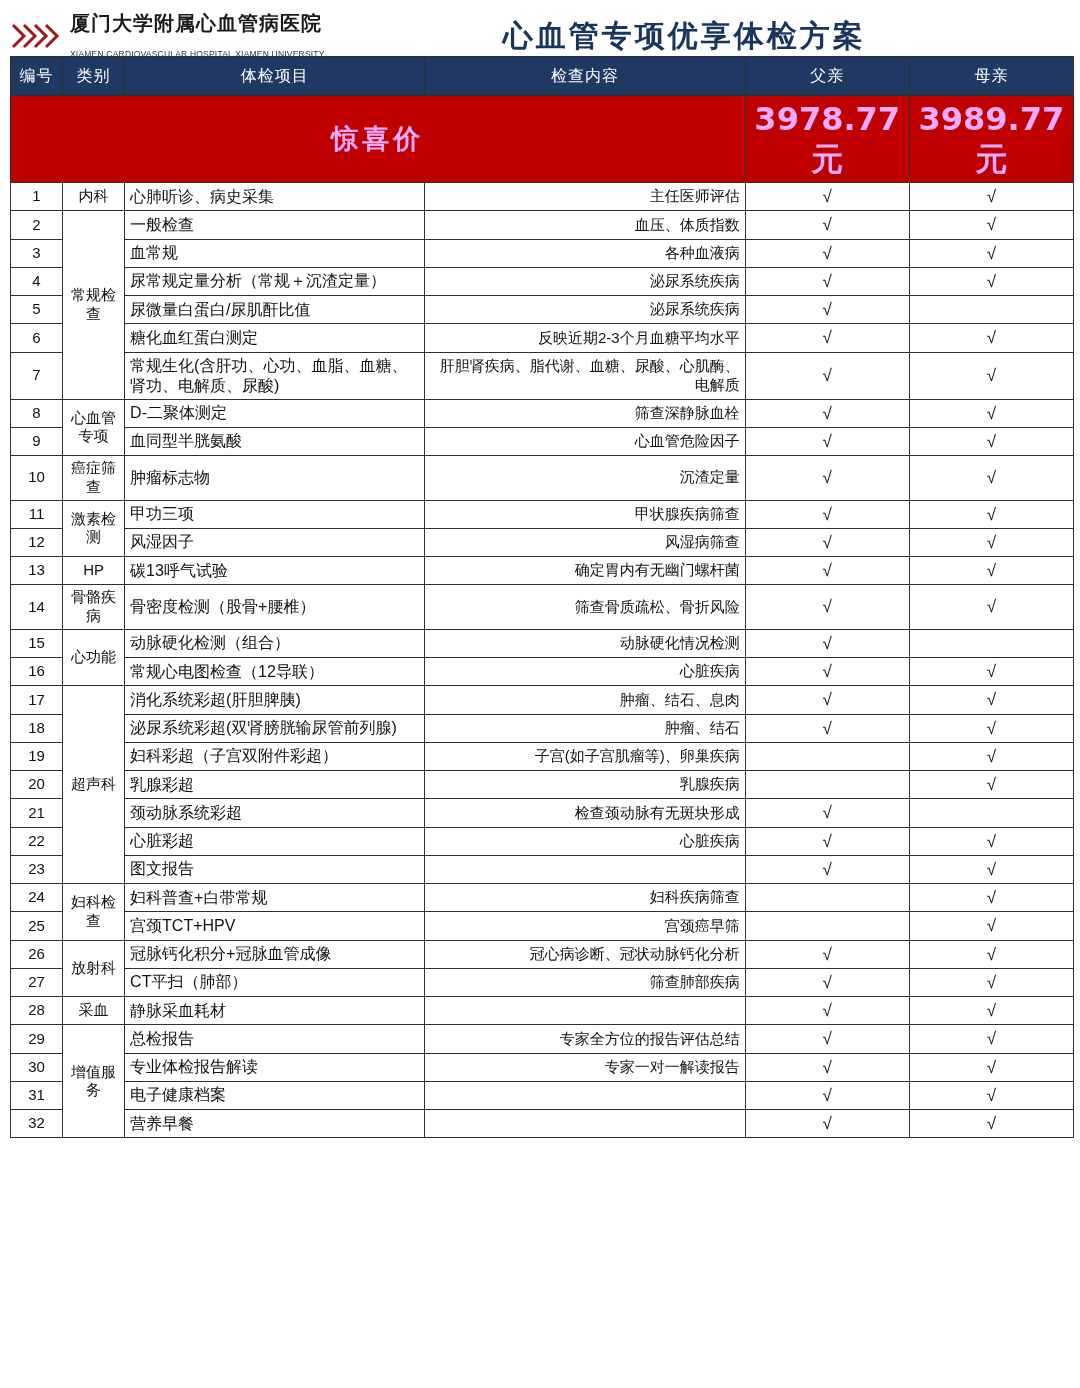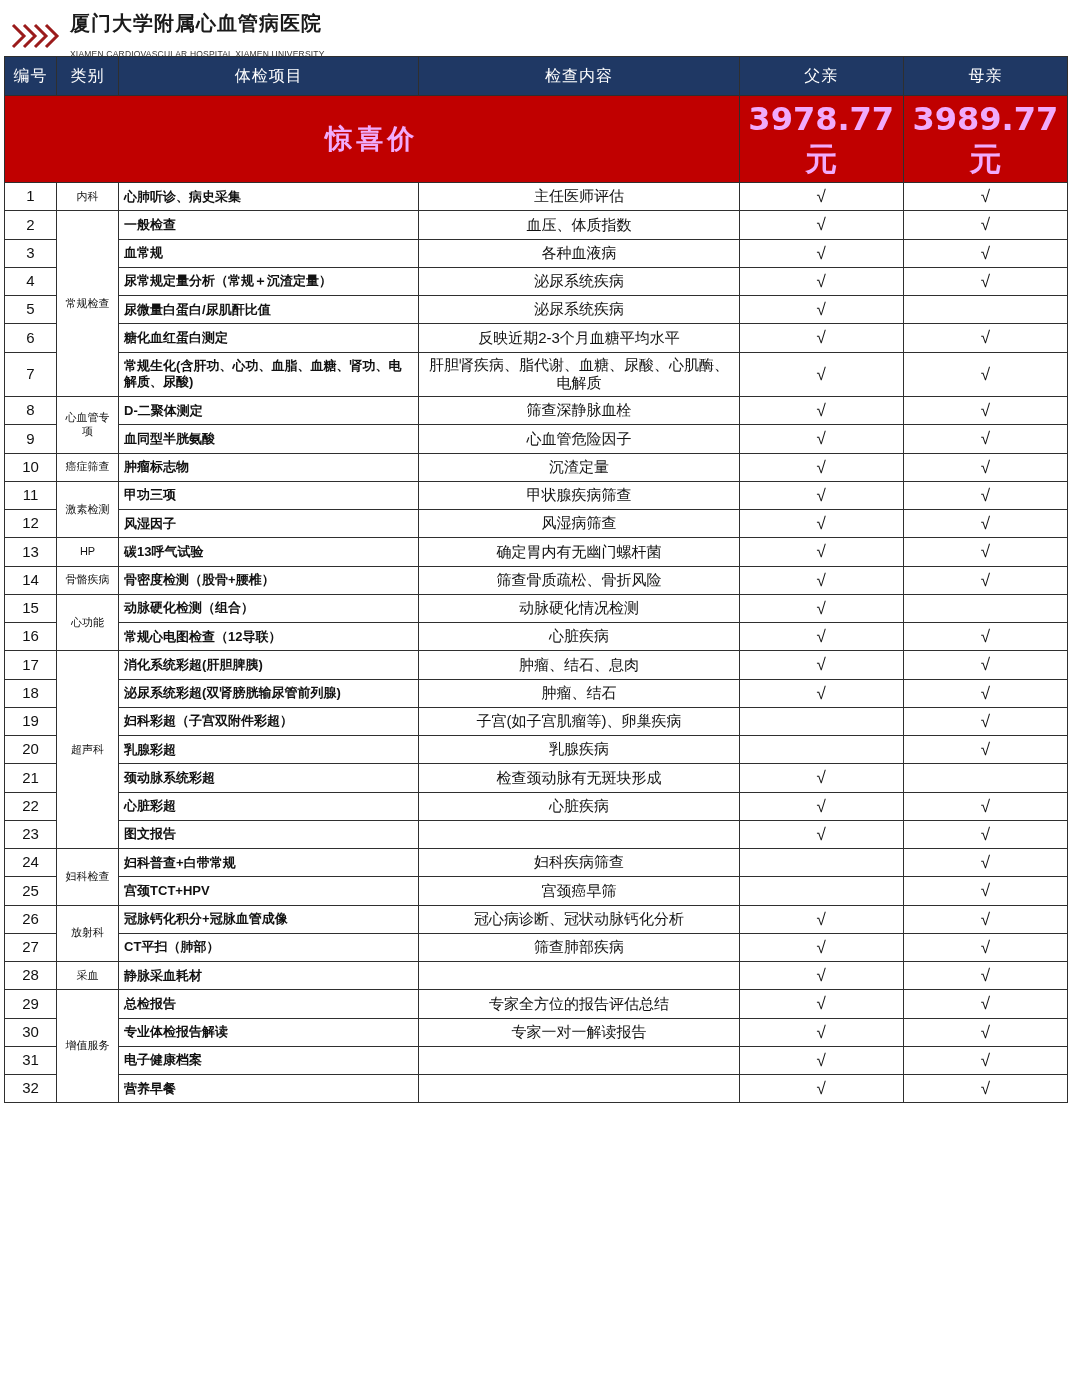--- a/index.html
+++ b/index.html
@@ -71,21 +71,21 @@
     color: #17365d;
     font-family: "DejaVu Sans", "Liberation Sans", sans-serif;
     padding-right: 30px;
   }
 
   
   table.sheet {
     border-collapse: collapse;
     table-layout: fixed;
     width: 1064px;
-    margin: 0 4px;
+    margin: 0 10px;
     font-size: 15px;
   }
   table.sheet td, table.sheet th {
     border: 1px solid #2f2f2f;
     padding: 3px 5px;
     vertical-align: middle;
     line-height: 1.25;
     word-break: break-all;
   }
   thead th {
@@ -93,21 +93,21 @@
     color: #ffffff;
     font-weight: 400;
     font-size: 16px;
     text-align: center;
     height: 32px;
     letter-spacing: 1px;
   }
   .c-no    { width: 52px;  text-align: center; }
   .c-cat   { width: 62px;  text-align: center; }
   .c-item  { width: 300px; text-align: left; }
-  .c-desc  { width: 320px; text-align: center; }
+  .c-desc  { width: 320px; text-align: right; }
   .c-dad   { width: 164px; text-align: center; }
   .c-mom   { width: 164px; text-align: center; }
 
   tr.price-row td {
     background: #c00000;
     color: #f0abfc;
     font-weight: 700;
     height: 46px;
   }
   .price-label {
@@ -120,24 +120,24 @@
     font-size: 32px;
     text-align: center;
     font-family: "DejaVu Sans", "Liberation Sans", sans-serif;
   }
 
   tbody td { background: #ffffff; }
   tbody tr td.c-no { font-size: 15px; }
   td.check { font-size: 17px; text-align: center; }
   td.cat {
     text-align: center;
-    font-size: 11px;
+    font-size: 15px;
     line-height: 1.3;
   }
-  td.item { font-size: 13px; font-weight: bold; }
+  td.item { font-size: 16px; }
   td.desc { font-size: 15px; }
 </style>
 </head>
 <body>
 
 <div class="page">
 
   <div class="header">
     <div class="brand">
       <div class="brand-mark">
@@ -148,20 +148,21 @@
             <path d="M25 6 L36 17 L25 28"></path>
             <path d="M36 6 L47 17 L36 28"></path>
           </g>
         </svg>
       </div>
       <div class="brand-text">
         <div class="brand-cn">厦门大学附属心血管病医院</div>
         <div class="brand-en">XIAMEN CARDIOVASCULAR HOSPITAL XIAMEN UNIVERSITY</div>
       </div>
     </div>
+    <div class="doc-title">心血管专项优享体检方案</div>
   </div>
 
   <table class="sheet">
     <colgroup>
       <col class="c-no">
         <col class="c-cat">
         <col class="c-item">
       <col class="c-desc">
         <col class="c-dad">
         <col class="c-mom">

